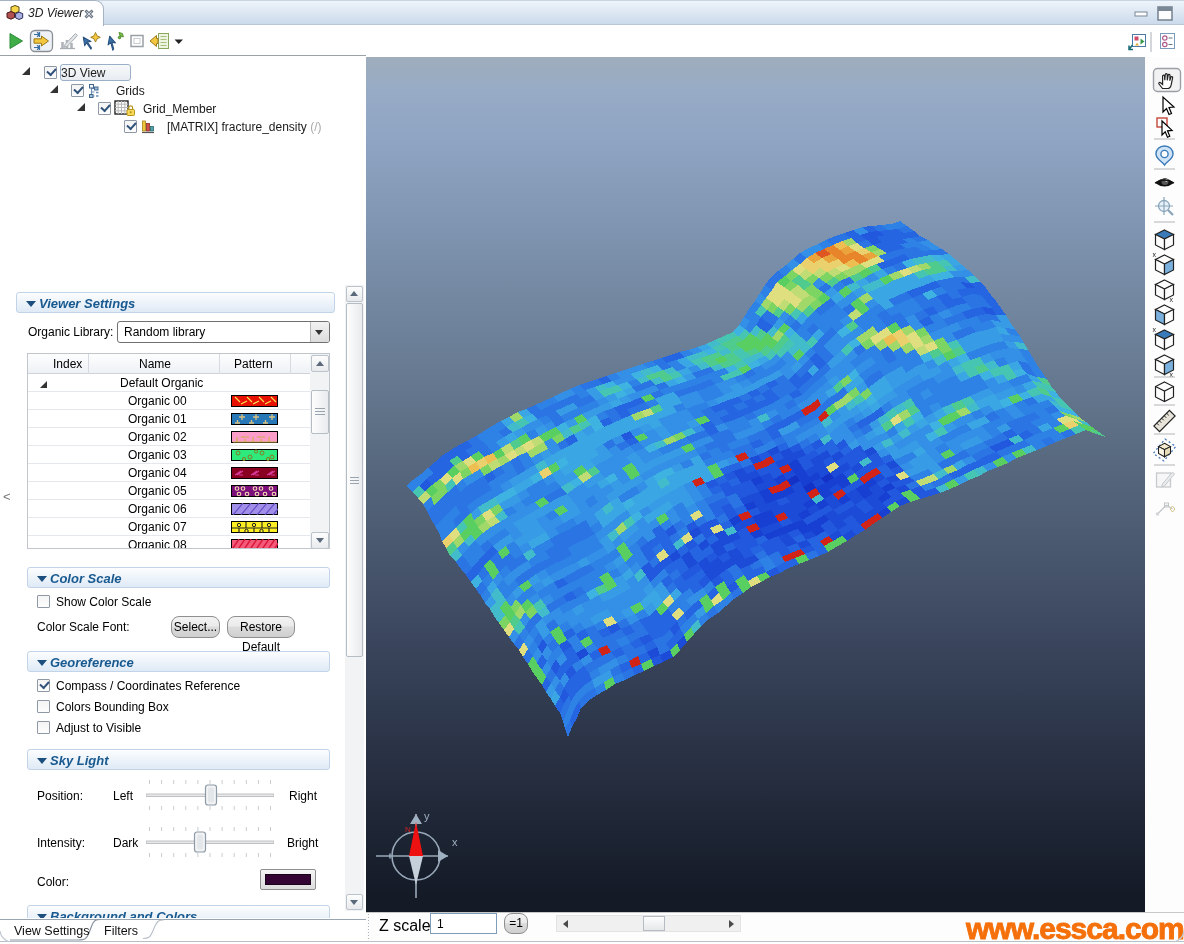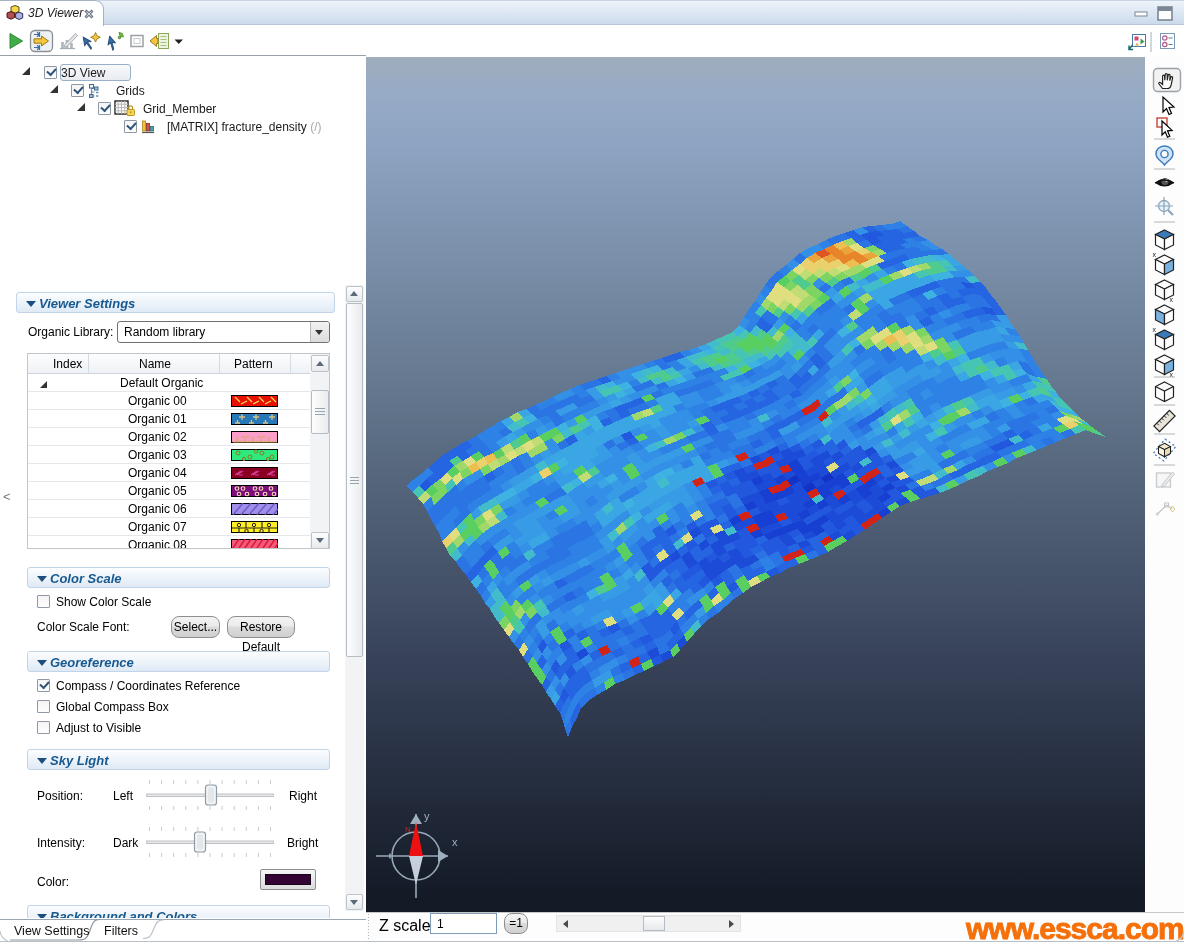--- a/index.html
+++ b/index.html
@@ -288,21 +288,21 @@
   <div class="btn" style="left:171px;top:616px;width:49px;">Select...</div>
   <div class="btn" style="left:227px;top:616px;width:68px;">Restore Default</div>
 
   <div class="sechdr abs" style="left:27px;top:651px;width:303px;">
       <div class="a"></div>
       <div class="t">Georeference</div>
     </div>
   <div class="cb on abs" style="left:37px;top:679px;"></div>
   <div class="lbl" style="left:56px;top:679px;">Compass / Coordinates Reference</div>
   <div class="cb abs" style="left:37px;top:700px;"></div>
-  <div class="lbl" style="left:56px;top:700px;">Global Compass Box</div>
+  <div class="lbl" style="left:56px;top:700px;">Colors Bounding Box</div>
   <div class="cb abs" style="left:37px;top:721px;"></div>
   <div class="lbl" style="left:56px;top:721px;">Adjust to Visible</div>
 
   <div class="sechdr abs" style="left:27px;top:749px;width:303px;">
       <div class="a"></div>
       <div class="t">Sky Light</div>
     </div>
   <div class="lbl" style="left:37px;top:789px;">Position:</div>
   <div class="lbl" style="left:113px;top:789px;">Left</div>
   <div id="slider1" class="abs" style="left:146px;top:780px;width:128px;height:30px;"><svg width="128" height="30" viewBox="0 0 128 30">

